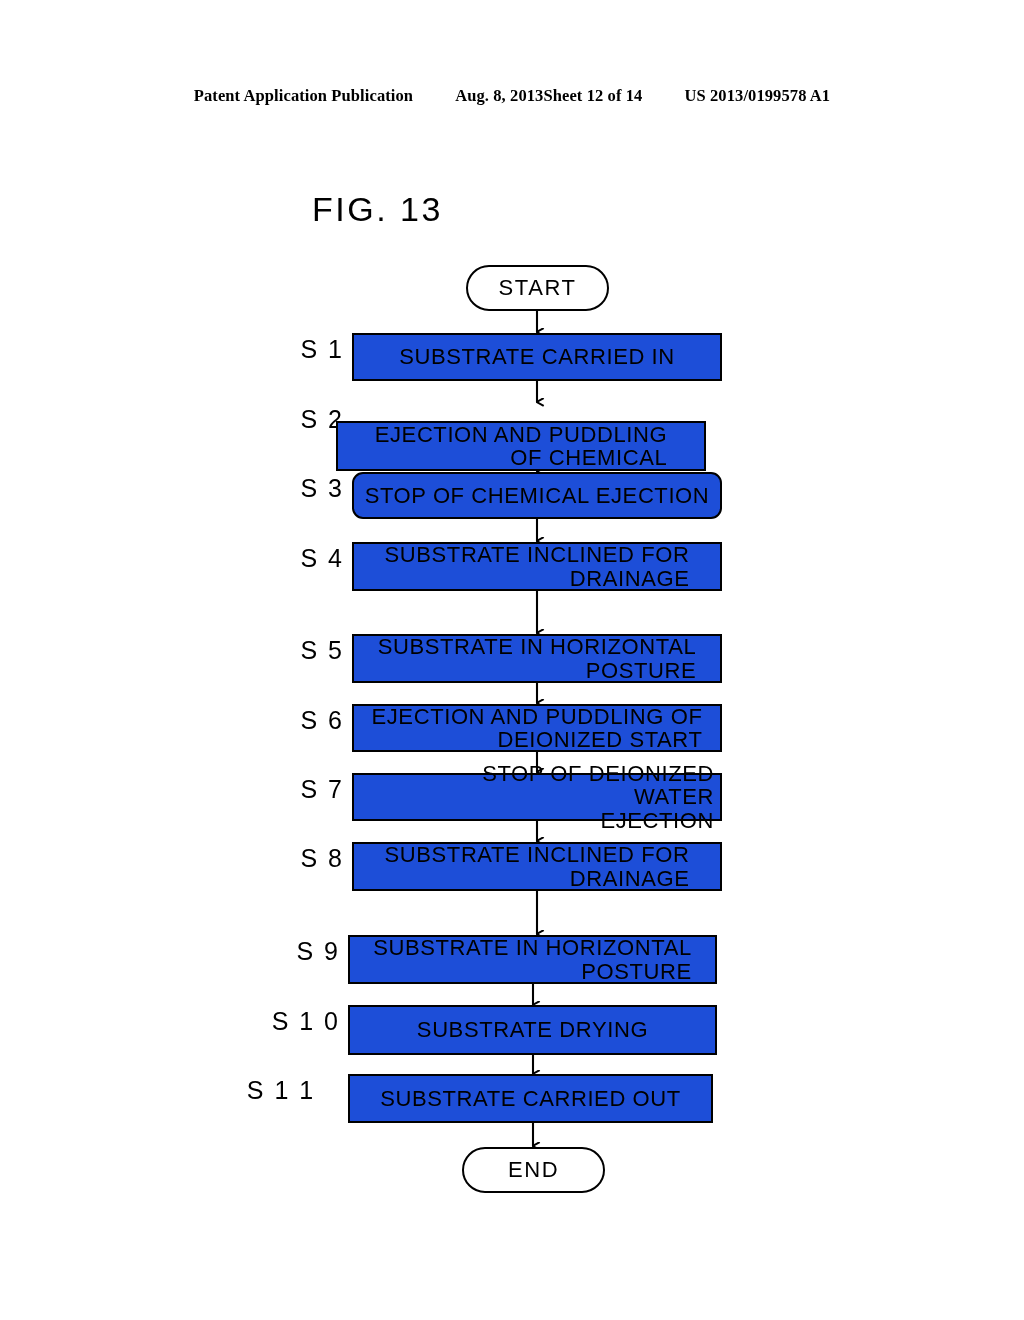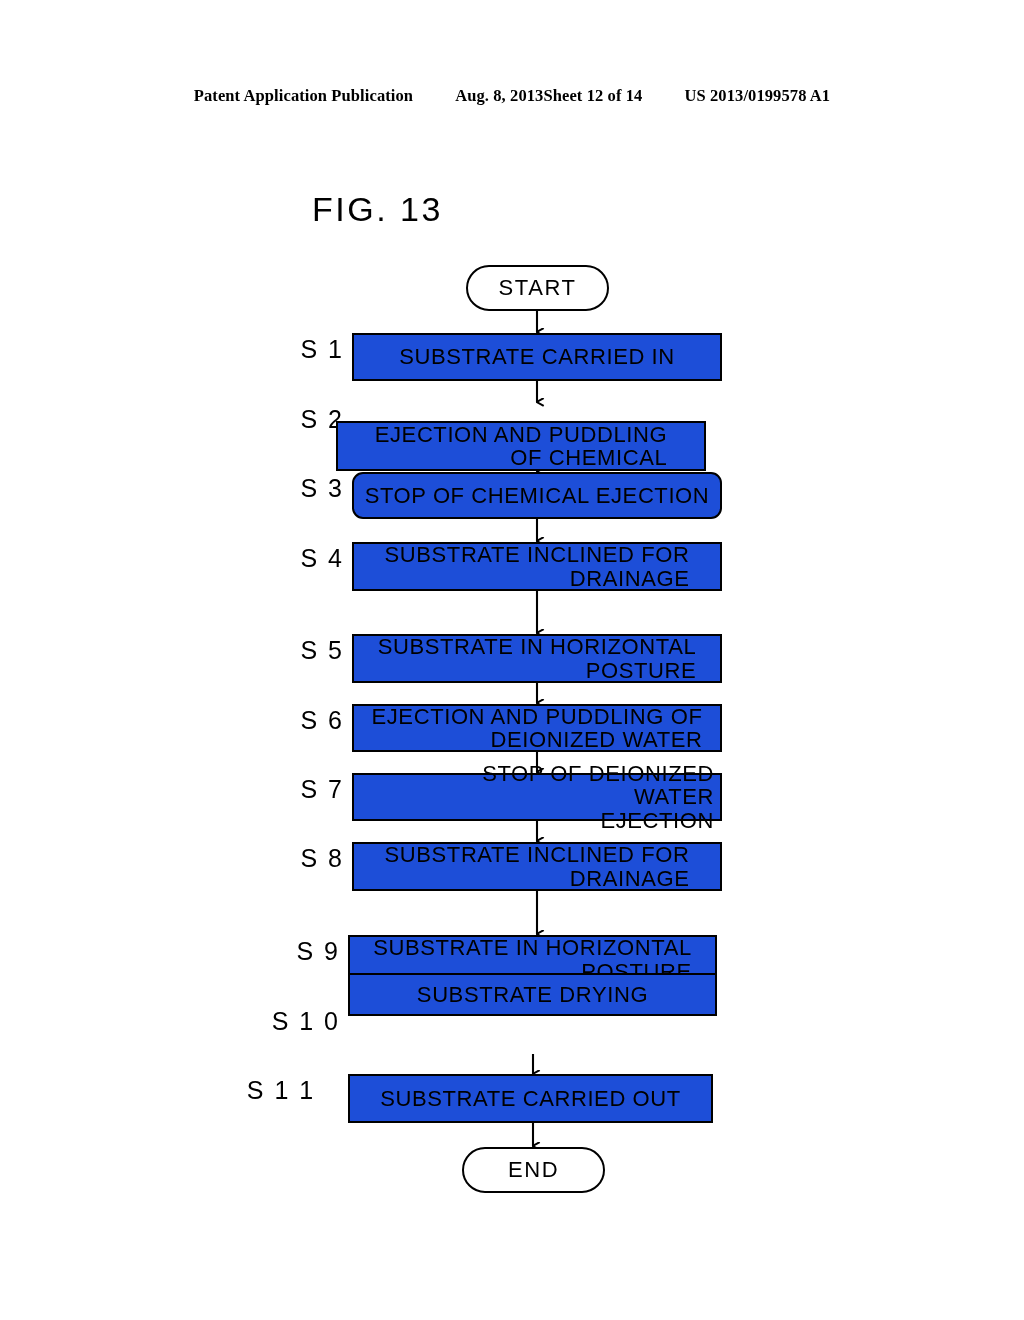--- a/index.html
+++ b/index.html
@@ -186,21 +186,21 @@
 
   <div class="step-label" style="left:258px; top:638px; width:86px;">S 5</div>
   <div class="process" style="left:352px; top:634px; width:370px; height:49px;">
     <span class="node-text">SUBSTRATE IN HORIZONTAL
 POSTURE</span>
   </div>
 
   <div class="step-label" style="left:258px; top:708px; width:86px;">S 6</div>
   <div class="process" style="left:352px; top:704px; width:370px; height:48px;">
     <span class="node-text">EJECTION AND PUDDLING OF
-DEIONIZED WATER</span>
+DEIONIZED START</span>
   </div>
 
   <div class="step-label" style="left:258px; top:777px; width:86px;">S 7</div>
   <div class="process" style="left:352px; top:773px; width:370px; height:48px;padding-left:36px;">
     <span class="node-text">STOP OF DEIONIZED WATER
 EJECTION</span>
   </div>
 
   <div class="step-label" style="left:258px; top:846px; width:86px;">S 8</div>
   <div class="process" style="left:352px; top:842px; width:370px; height:49px;">
@@ -208,21 +208,21 @@
 DRAINAGE</span>
   </div>
 
   <div class="step-label" style="left:254px; top:939px; width:86px;">S 9</div>
   <div class="process" style="left:348px; top:935px; width:369px; height:49px;">
     <span class="node-text">SUBSTRATE IN HORIZONTAL
 POSTURE</span>
   </div>
 
   <div class="step-label" style="left:222px; top:1009px; width:118px;">S 1 0</div>
-  <div class="process" style="left:348px; top:973px; width:369px; height:43px;">
+  <div class="process" style="left:348px; top:1005px; width:369px; height:50px;">
     <span class="node-text">SUBSTRATE DRYING</span>
   </div>
 
   <div class="step-label" style="left:222px; top:1078px; width:118px;text-align:center;">S 1 1</div>
   <div class="process" style="left:348px; top:1074px; width:365px; height:49px;">
     <span class="node-text">SUBSTRATE CARRIED OUT</span>
   </div>
 
   <div class="terminator" style="left:462px; top:1147px; width:143px; height:46px;">
     <span class="node-text">END</span>

